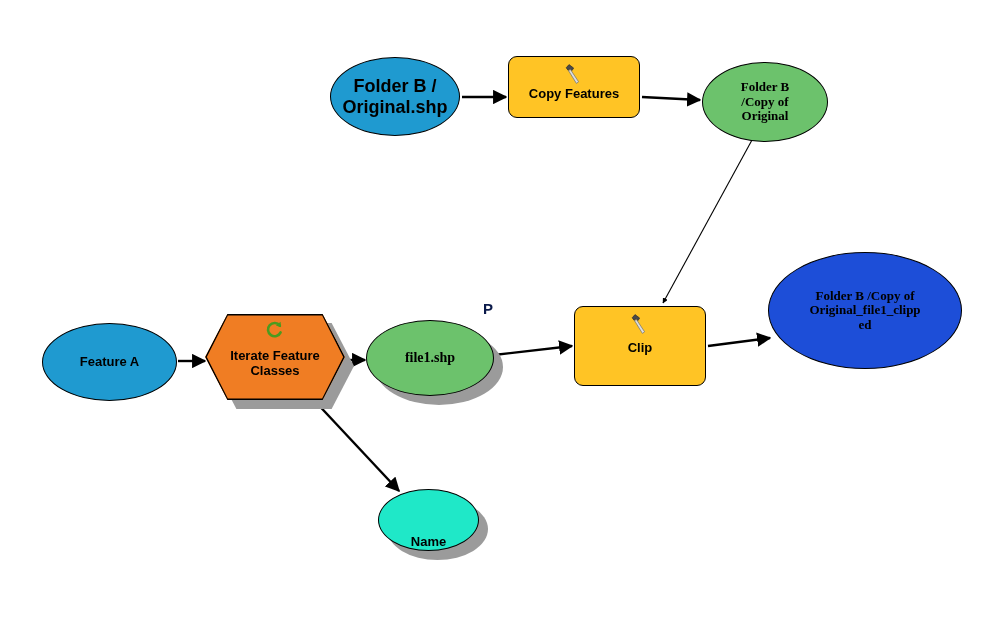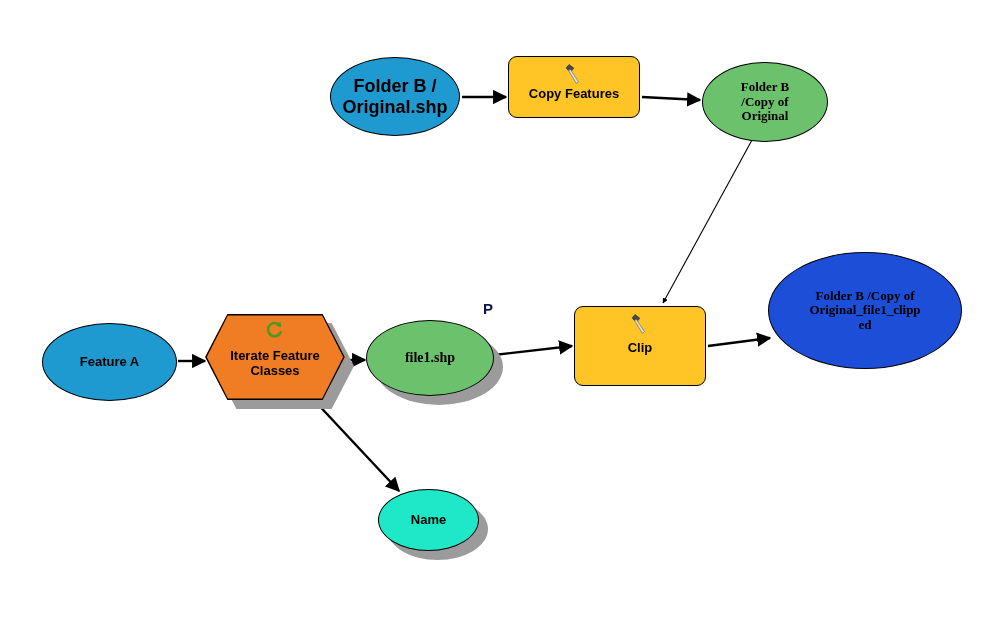--- a/index.html
+++ b/index.html
@@ -44,21 +44,21 @@
     padding: 0 6px;
     white-space: pre-line;
   }
   
   .ellipse {
     border-radius: 50%;
     border: 1px solid #000000;
   }
   .ellipse.blue   { background: #1f9ad0; }
   .ellipse.green  { background: #6cc26c; font-family: Liberation Serif, serif; }
-  .ellipse.cyan   { background: #1fe8c8; }
+  .ellipse.cyan   { background: #1fe8c8; align-items: flex-end; }
 
   
   .toolbox {
     background: #ffc425;
     border: 1px solid #000000;
     border-radius: 9px;
   }
   
   .hexagon {
     background: #f07d23;

